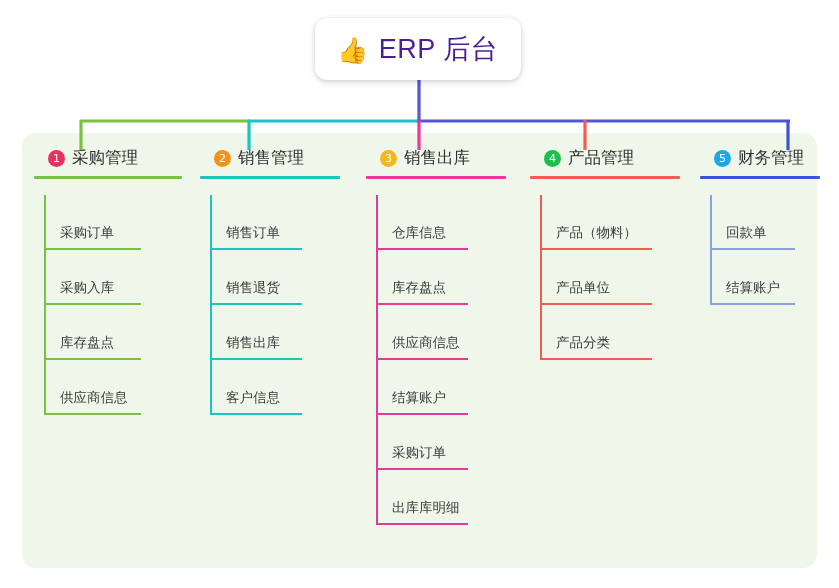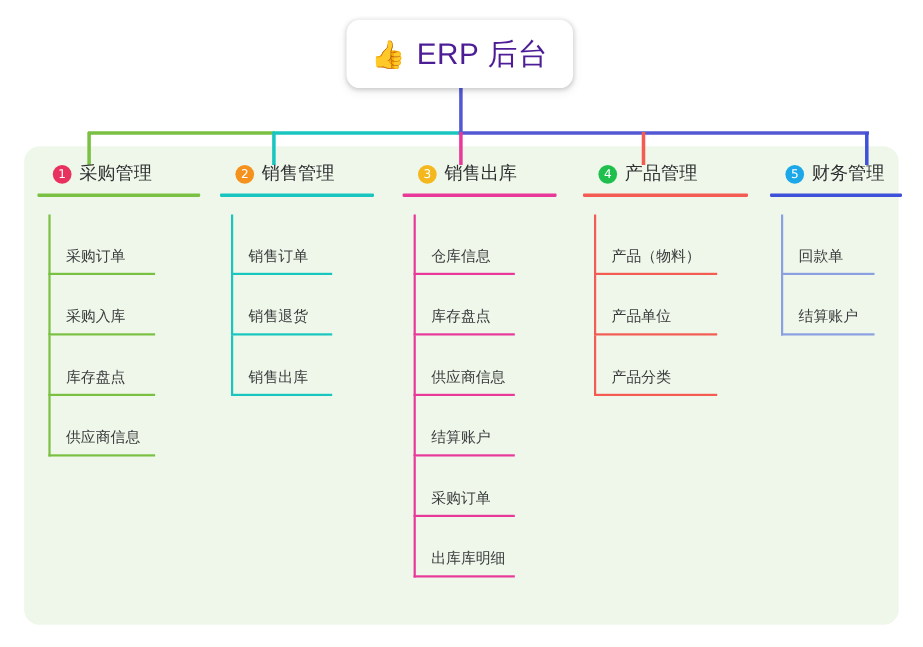--- a/index.html
+++ b/index.html
@@ -151,20 +151,25 @@
           <div class="leaf">
             <div class="leaf-stem" style="background: rgb(25, 198, 191);"></div>
             <div class="leaf-text">销售退货</div>
             <div class="leaf-rule" style="background: rgb(25, 198, 191); width: 92px;"></div>
           </div>
           <div class="leaf">
             <div class="leaf-stem" style="background: rgb(25, 198, 191);"></div>
             <div class="leaf-text">销售出库</div>
             <div class="leaf-rule" style="background: rgb(25, 198, 191); width: 92px;"></div>
           </div>
+          <div class="leaf">
+            <div class="leaf-stem" style="background: rgb(25, 198, 191);"></div>
+            <div class="leaf-text">客户信息</div>
+            <div class="leaf-rule" style="background: rgb(25, 198, 191); width: 92px;"></div>
+          </div>
         </div>
       </div>
       <div class="col" style="left: 366px; width: 140px;">
         <div class="col-head">
           <span class="badge" style="background: rgb(245, 183, 30);">3</span>
           <span class="head-label">销售出库</span>
         </div>
         <div class="head-rule" style="background: rgb(232, 57, 154); width: 140px;"></div>
         <div class="leaves">
           <div class="leaf">

